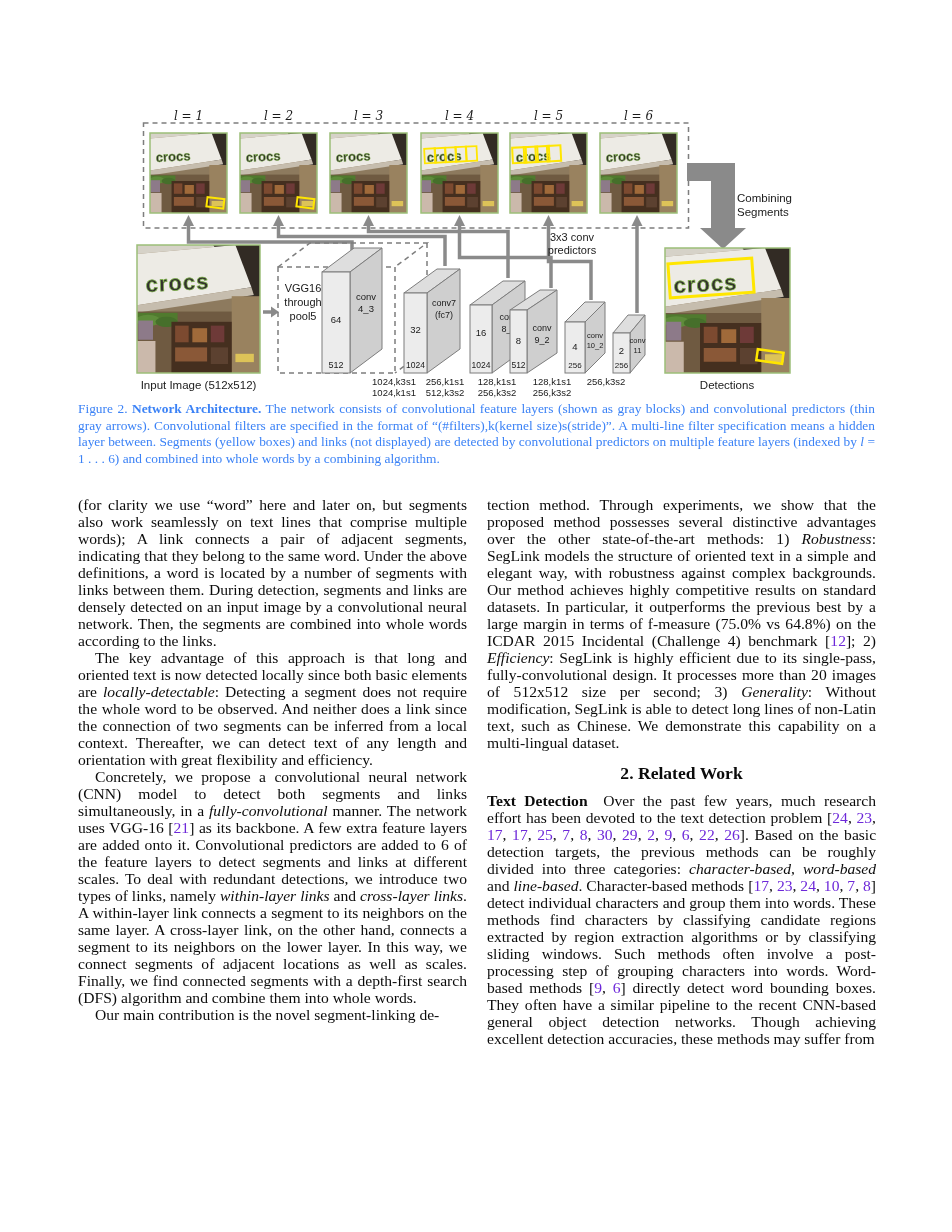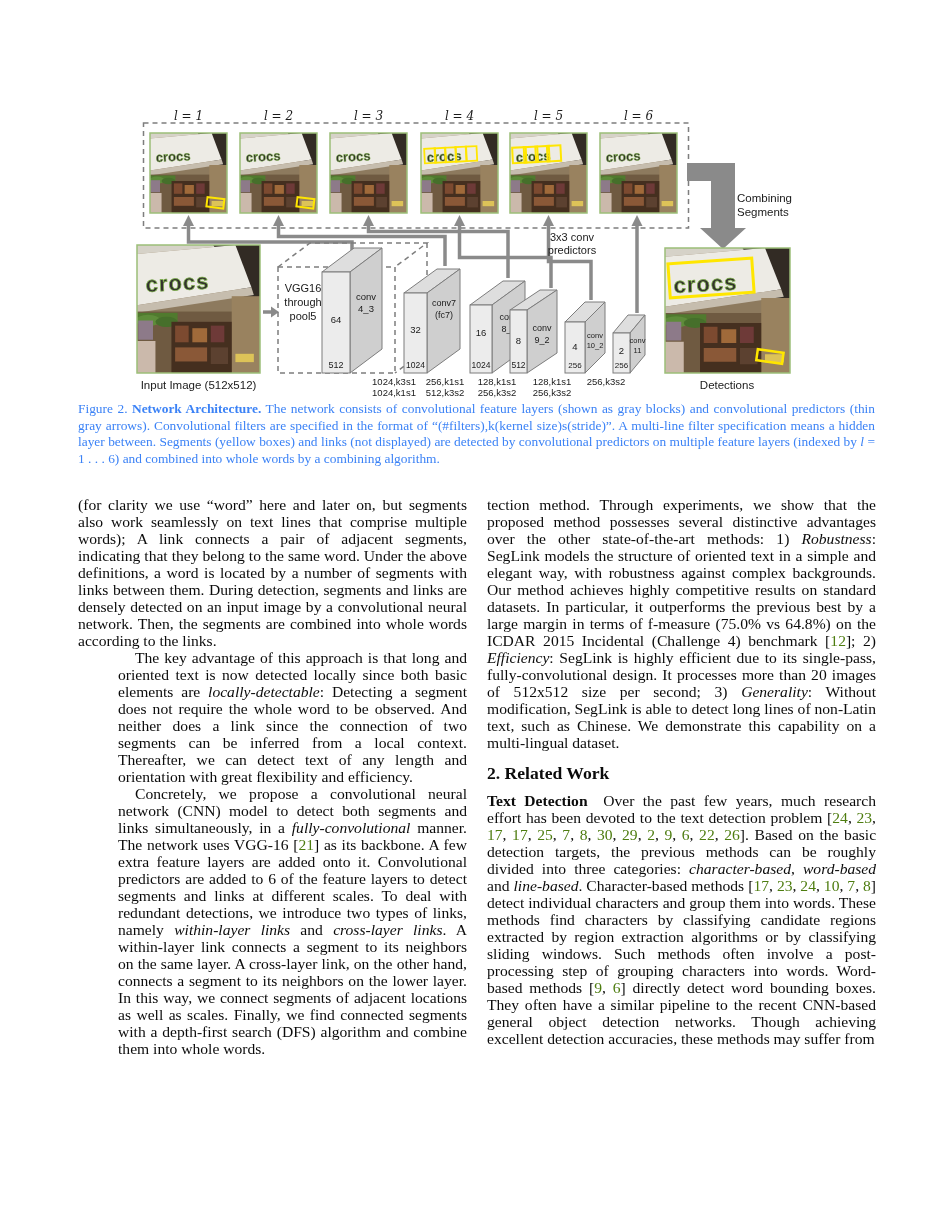--- a/index.html
+++ b/index.html
@@ -6,25 +6,25 @@
   .page{position:relative;width:952px;height:1232px;background:#ffffff;overflow:hidden;
         font-family:"Liberation Serif",serif;color:#0b0b0b;text-decoration:underline;}
   .figure-svg{position:absolute;left:75px;top:100px;width:810px;height:300px;}
   .caption{position:absolute;left:78px;top:401px;width:797px;font-size:13.4px;line-height:16.6px;
            text-align:justify;color:#3b82f6;}
   .col{position:absolute;top:496px;width:389px;font-size:15.6px;line-height:17px;
        text-align:justify;}
   .col-left{left:78px;}
   .col-right{left:487px;}
   .col p{margin:0;padding:0;}
-  .col p.indent{text-indent:17px;margin-left:40px;}
+  .col p.indent{text-indent:17px;}
   .seg-i{font-style:italic;}
   .seg-b{font-weight:700;}
-  .seg-c{color:#4d7c0f;}
-  h2.section{font-size:17.6px;font-weight:700;margin:14px 0 10px 0;text-align:left;}
+  .seg-c{color:#6d28d9;}
+  h2.section{font-size:17.6px;font-weight:700;margin:14px 0 10px 0;text-align:center;}
   
   .lab-sans{font-family:"Liberation Sans",sans-serif;fill:#1a1a1a;}
   .lab-math{font-family:"DejaVu Serif",serif;font-style:italic;fill:#1a1a1a;}
   .blk-front{fill:#ececec;stroke:#7d7d7d;stroke-width:1;}
   .blk-side{fill:#cfcfcf;stroke:#7d7d7d;stroke-width:1;}
   .blk-top{fill:#dedede;stroke:#7d7d7d;stroke-width:1;}
   .dashed{fill:none;stroke:#7e7e7e;stroke-width:1.5;stroke-dasharray:5 4;}
   .arrow{fill:none;stroke:#8a8a8a;stroke-width:3.5;}
   .ahead{fill:#8a8a8a;}
   .ybox{fill:none;stroke:#ffe600;}
@@ -240,20 +240,21 @@
     </g>
     <text class="lab-sans" font-size="11.5" text-anchor="middle" x="727" y="389">Detections</text>
   </svg>
 
   <div class="caption"><span>Figure 2. </span><span class="seg-b">Network Architecture.</span><span> The network consists of convolutional feature layers (shown as gray blocks) and convolutional predictors (thin gray arrows). Convolutional filters are specified in the format of “(#filters),k(kernel size)s(stride)”. A multi-line filter specification means a hidden layer between. Segments (yellow boxes) and links (not displayed) are detected by convolutional predictors on multiple feature layers (indexed by </span><span class="seg-i">l</span><span> = 1 . . . 6) and combined into whole words by a combining algorithm.</span></div>
 
   <div class="col col-left">
     <p><span>(for clarity we use “word” here and later on, but segments also work seamlessly on text lines that comprise multiple words); A link connects a pair of adjacent segments, indicating that they belong to the same word. Under the above definitions, a word is located by a number of segments with links between them. During detection, segments and links are densely detected on an input image by a convolutional neural network. Then, the segments are combined into whole words according to the links.</span></p>
     <p class="indent"><span>The key advantage of this approach is that long and oriented text is now detected locally since both basic elements are </span><span class="seg-i">locally-detectable</span><span>: Detecting a segment does not require the whole word to be observed. And neither does a link since the connection of two segments can be inferred from a local context. Thereafter, we can detect text of any length and orientation with great flexibility and efficiency.</span></p>
     <p class="indent"><span>Concretely, we propose a convolutional neural network (CNN) model to detect both segments and links simultaneously, in a </span><span class="seg-i">fully-convolutional</span><span> manner. The network uses VGG-16 [</span><span class="seg-c">21</span><span>] as its backbone. A few extra feature layers are added onto it. Convolutional predictors are added to 6 of the feature layers to detect segments and links at different scales. To deal with redundant detections, we introduce two types of links, namely </span><span class="seg-i">within-layer links</span><span> and </span><span class="seg-i">cross-layer links</span><span>. A within-layer link connects a segment to its neighbors on the same layer. A cross-layer link, on the other hand, connects a segment to its neighbors on the lower layer. In this way, we connect segments of adjacent locations as well as scales. Finally, we find connected segments with a depth-first search (DFS) algorithm and combine them into whole words.</span></p>
+    <p class="indent"><span>Our main contribution is the novel segment-linking de-</span></p>
   </div>
 
   <div class="col col-right">
     <p><span>tection method. Through experiments, we show that the proposed method possesses several distinctive advantages over the other state-of-the-art methods: 1) </span><span class="seg-i">Robustness</span><span>: SegLink models the structure of oriented text in a simple and elegant way, with robustness against complex backgrounds. Our method achieves highly competitive results on standard datasets. In particular, it outperforms the previous best by a large margin in terms of f-measure (75.0% vs 64.8%) on the ICDAR 2015 Incidental (Challenge 4) benchmark [</span><span class="seg-c">12</span><span>]; 2) </span><span class="seg-i">Efficiency</span><span>: SegLink is highly efficient due to its single-pass, fully-convolutional design. It processes more than 20 images of 512x512 size per second; 3) </span><span class="seg-i">Generality</span><span>: Without modification, SegLink is able to detect long lines of non-Latin text, such as Chinese. We demonstrate this capability on a multi-lingual dataset.</span></p>
     <h2 class="section">2. Related Work</h2>
     <p><span class="seg-b">Text Detection</span><span>  Over the past few years, much research effort has been devoted to the text detection problem [</span><span class="seg-c">24</span><span>, </span><span class="seg-c">23</span><span>, </span><span class="seg-c">17</span><span>, </span><span class="seg-c">17</span><span>, </span><span class="seg-c">25</span><span>, </span><span class="seg-c">7</span><span>, </span><span class="seg-c">8</span><span>, </span><span class="seg-c">30</span><span>, </span><span class="seg-c">29</span><span>, </span><span class="seg-c">2</span><span>, </span><span class="seg-c">9</span><span>, </span><span class="seg-c">6</span><span>, </span><span class="seg-c">22</span><span>, </span><span class="seg-c">26</span><span>]. Based on the basic detection targets, the previous methods can be roughly divided into three categories: </span><span class="seg-i">character-based</span><span>, </span><span class="seg-i">word-based</span><span> and </span><span class="seg-i">line-based</span><span>. Character-based methods [</span><span class="seg-c">17</span><span>, </span><span class="seg-c">23</span><span>, </span><span class="seg-c">24</span><span>, </span><span class="seg-c">10</span><span>, </span><span class="seg-c">7</span><span>, </span><span class="seg-c">8</span><span>] detect individual characters and group them into words. These methods find characters by classifying candidate regions extracted by region extraction algorithms or by classifying sliding windows. Such methods often involve a post-processing step of grouping characters into words. Word-based methods [</span><span class="seg-c">9</span><span>, </span><span class="seg-c">6</span><span>] directly detect word bounding boxes. They often have a similar pipeline to the recent CNN-based general object detection networks. Though achieving excellent detection accuracies, these methods may suffer from</span></p>
   </div>
 
 </div>
 

